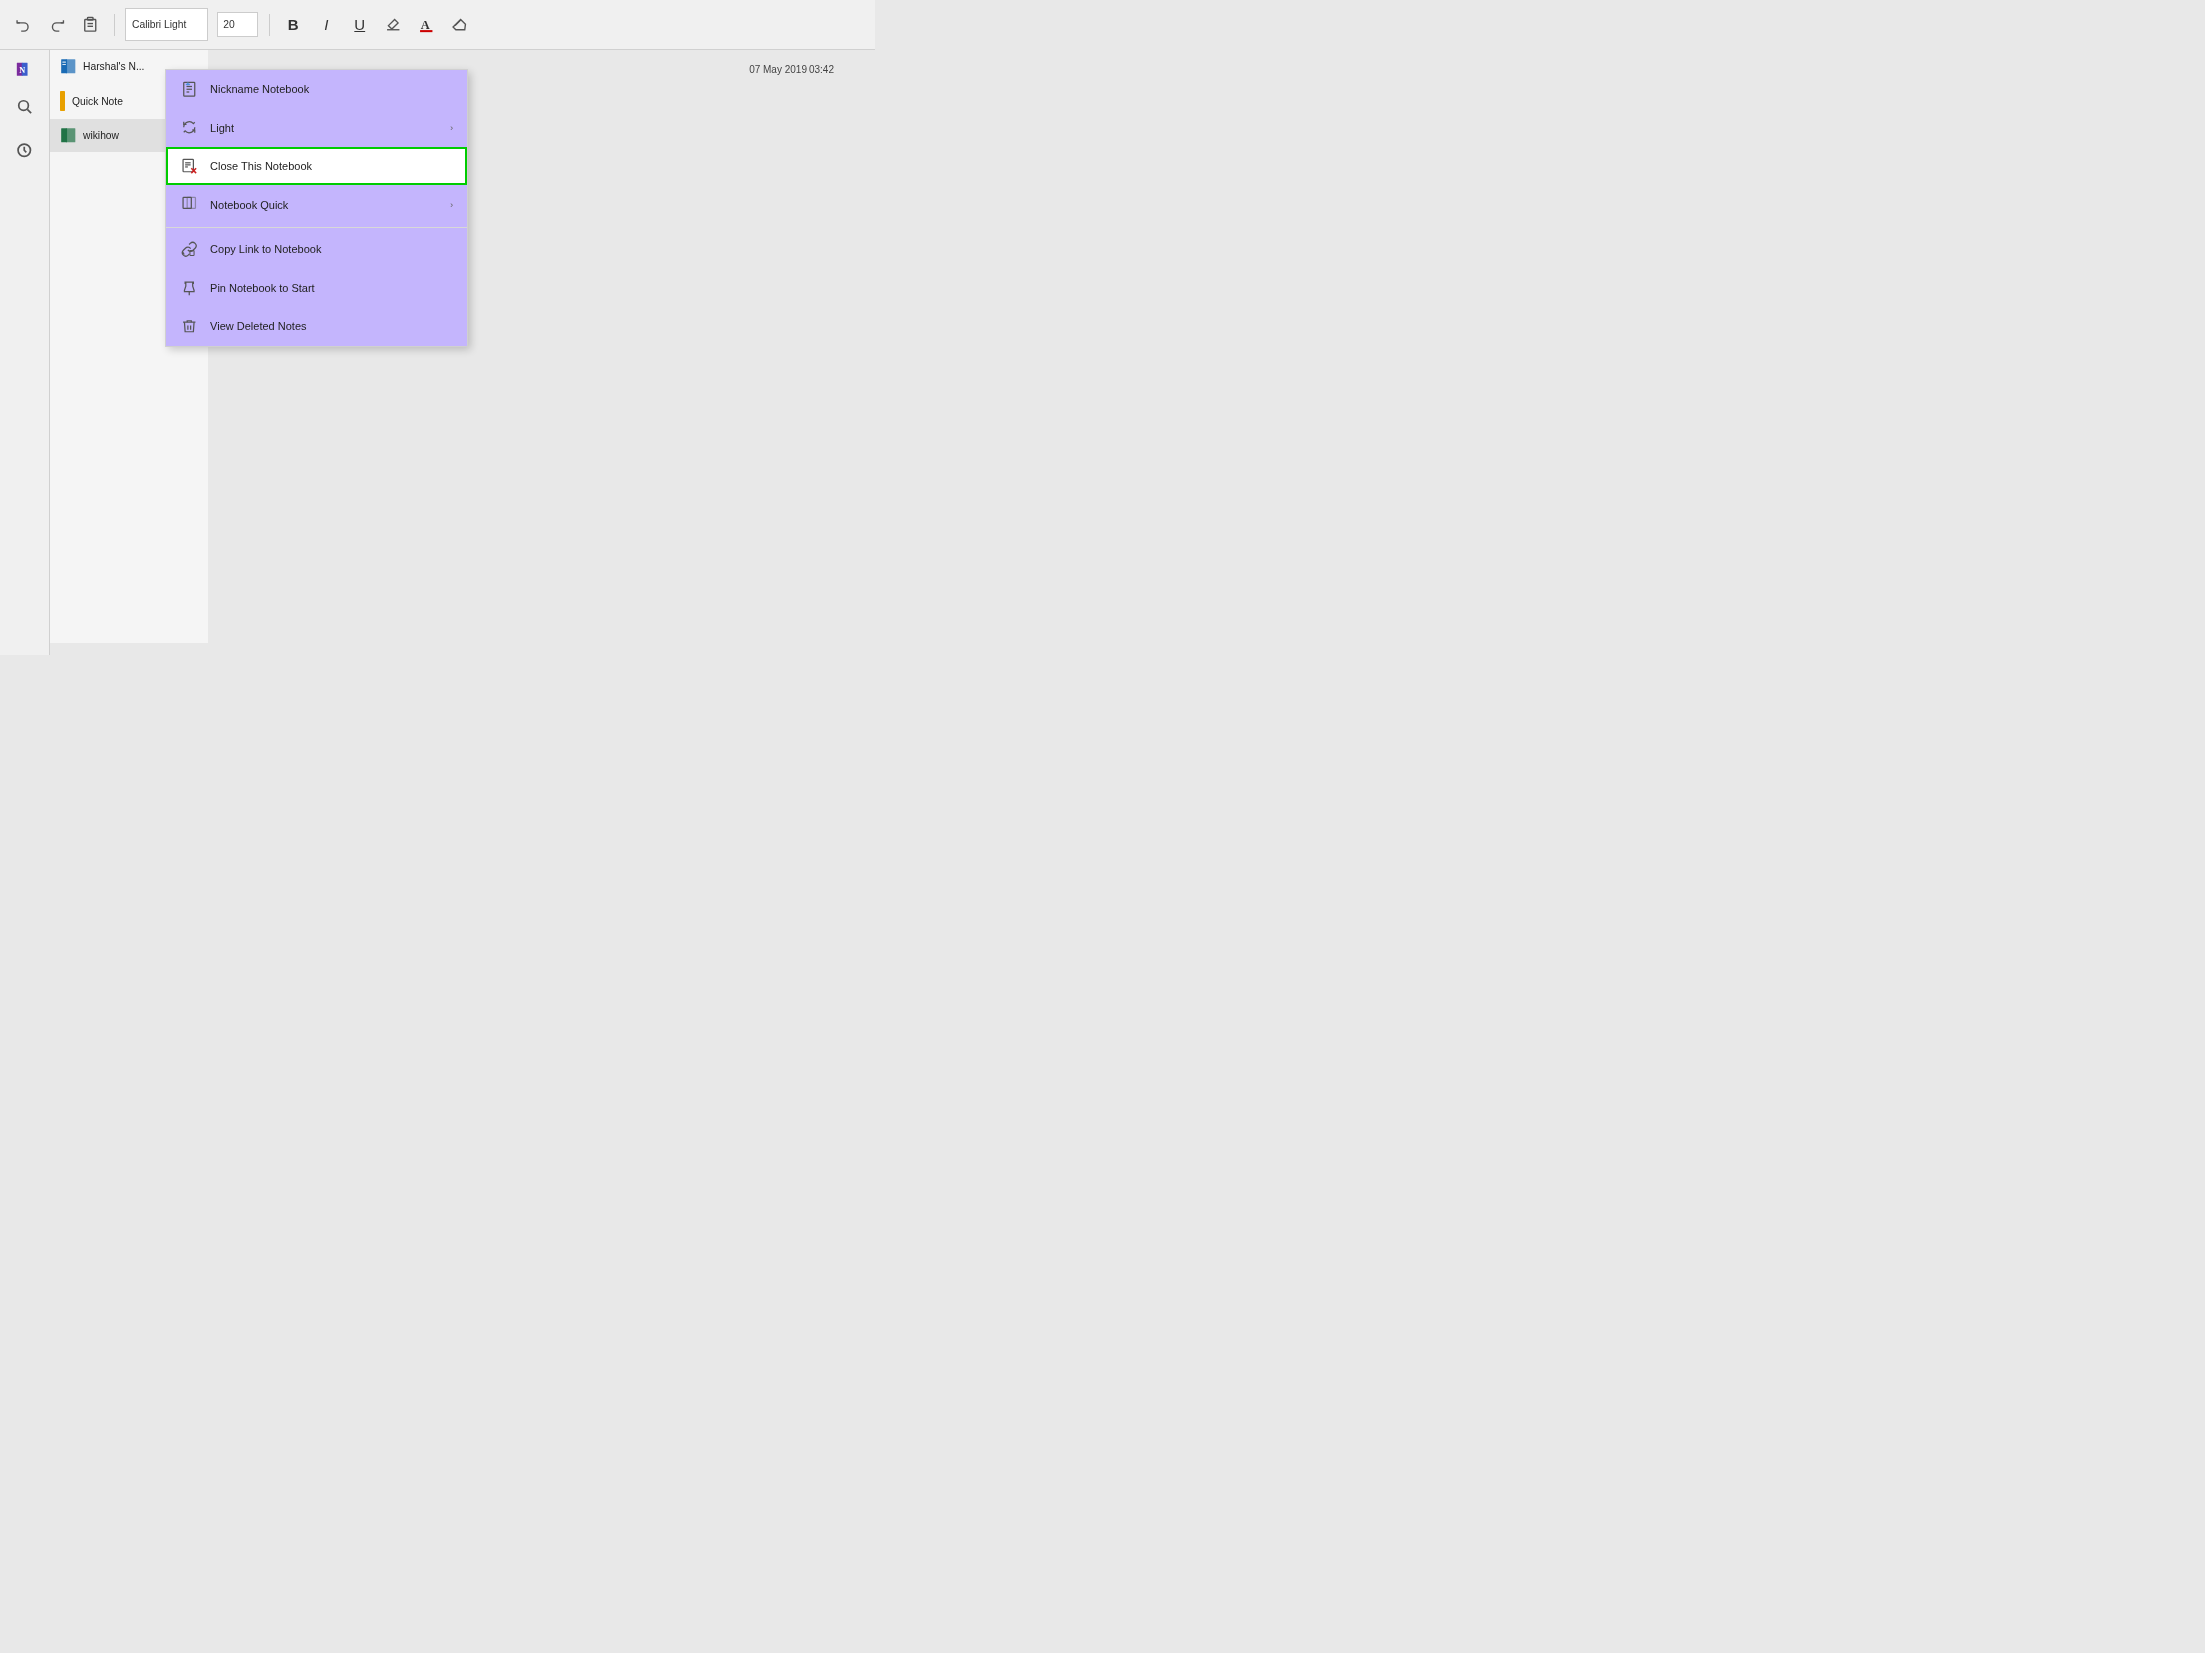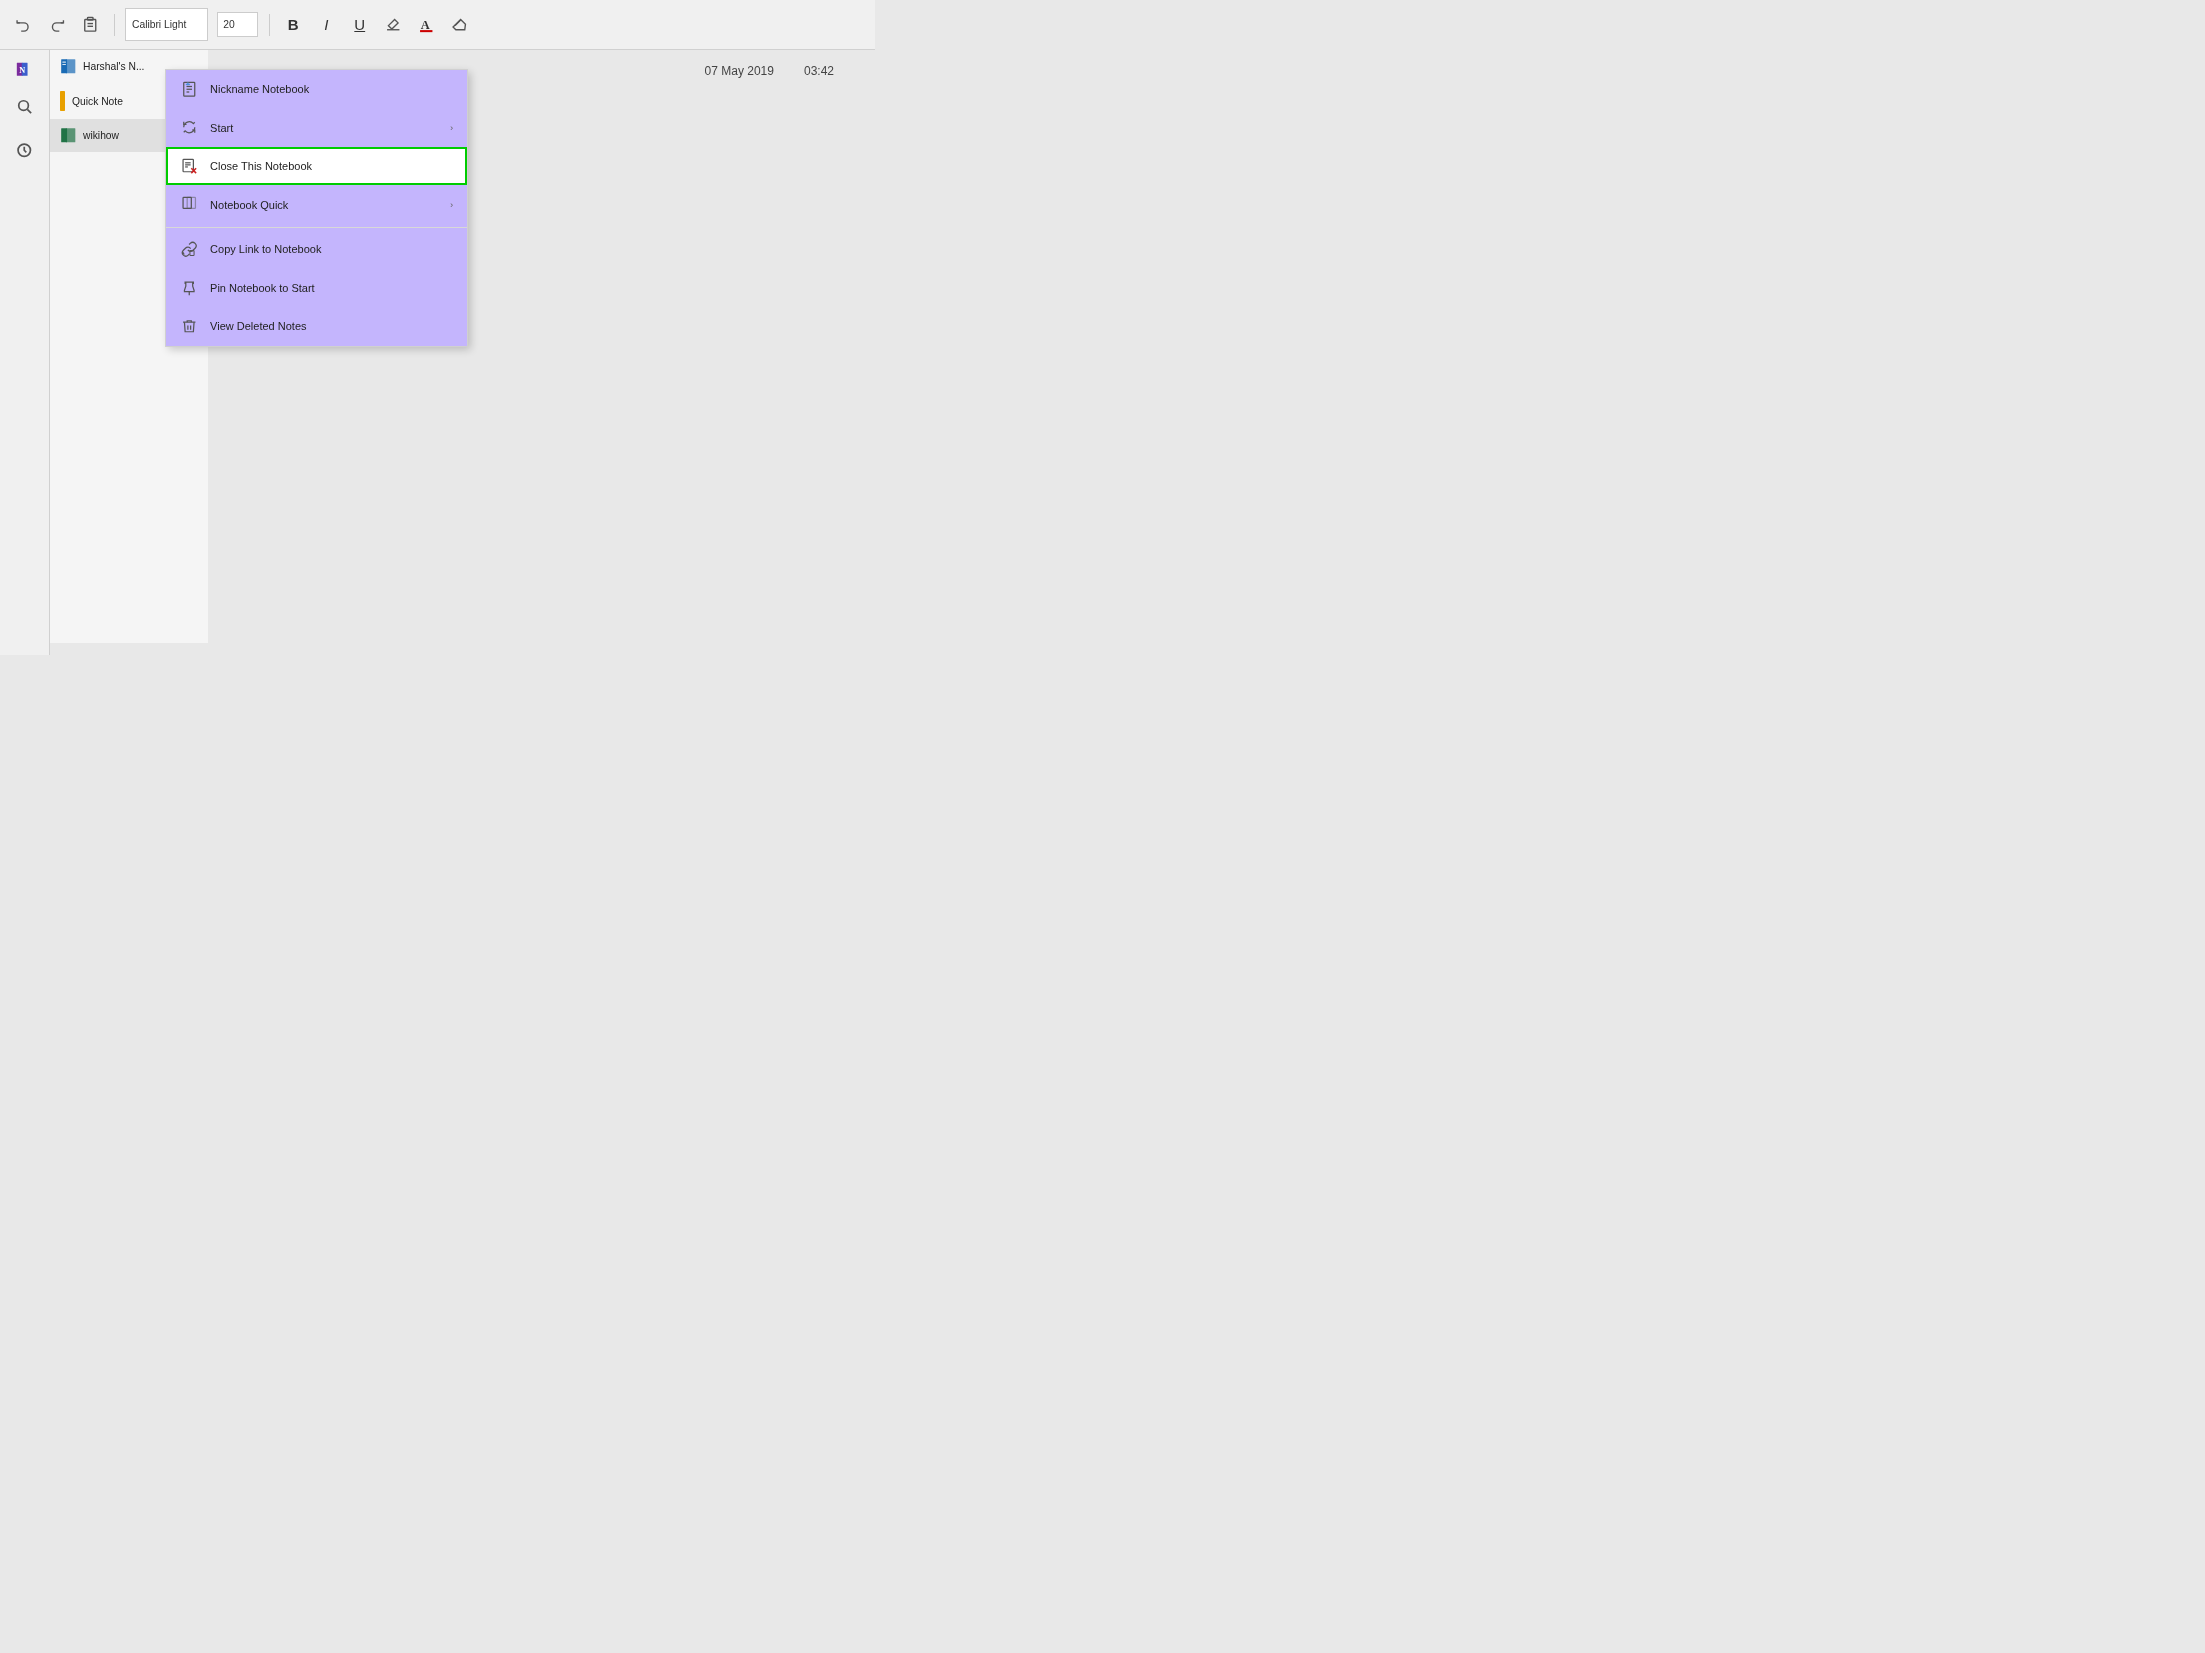--- a/index.html
+++ b/index.html
@@ -213,22 +213,22 @@
       right: 0;
       bottom: 0;
       background: #e8e8e8;
     }
 
     .date-area {
       position: absolute;
       top: 13.8px;
       right: 41px;
       display: flex;
-      gap: 30px;
-      font-size: 12px;
+      gap: 2px;
+      font-size: 10px;
       color: #444;
     }
 
     
     .context-menu {
       position: absolute;
       top: 33px;
       left: 5.5px;
       width: 303px;
       background: #c4b5fd;
@@ -415,21 +415,21 @@
   <div class="menu-item has-submenu">
     <div class="menu-item-left">
       <div class="menu-icon">
         <svg viewBox="0 0 24 24" fill="none" stroke="#555" stroke-width="1.8">
           <path d="M4 12a8 8 0 0 1 14-5.3l2-2"></path>
           <path d="M20 12a8 8 0 0 1-14 5.3l-2 2"></path>
           <polyline points="4 4 4 8 8 8"></polyline>
           <polyline points="20 20 20 16 16 16"></polyline>
         </svg>
       </div>
-      <span>Start</span>
+      <span>Light</span>
     </div>
     <span class="menu-chevron">›</span>
   </div>
 
   <div class="menu-item highlighted">
     <div class="menu-icon">
       <svg viewBox="0 0 24 24" fill="none" stroke-width="1.8">
         <rect x="3" y="2" width="15" height="18" rx="1" stroke="#555"></rect>
         <line x1="6" y1="7" x2="14" y2="7" stroke="#555"></line>
         <line x1="6" y1="10" x2="14" y2="10" stroke="#555"></line>

